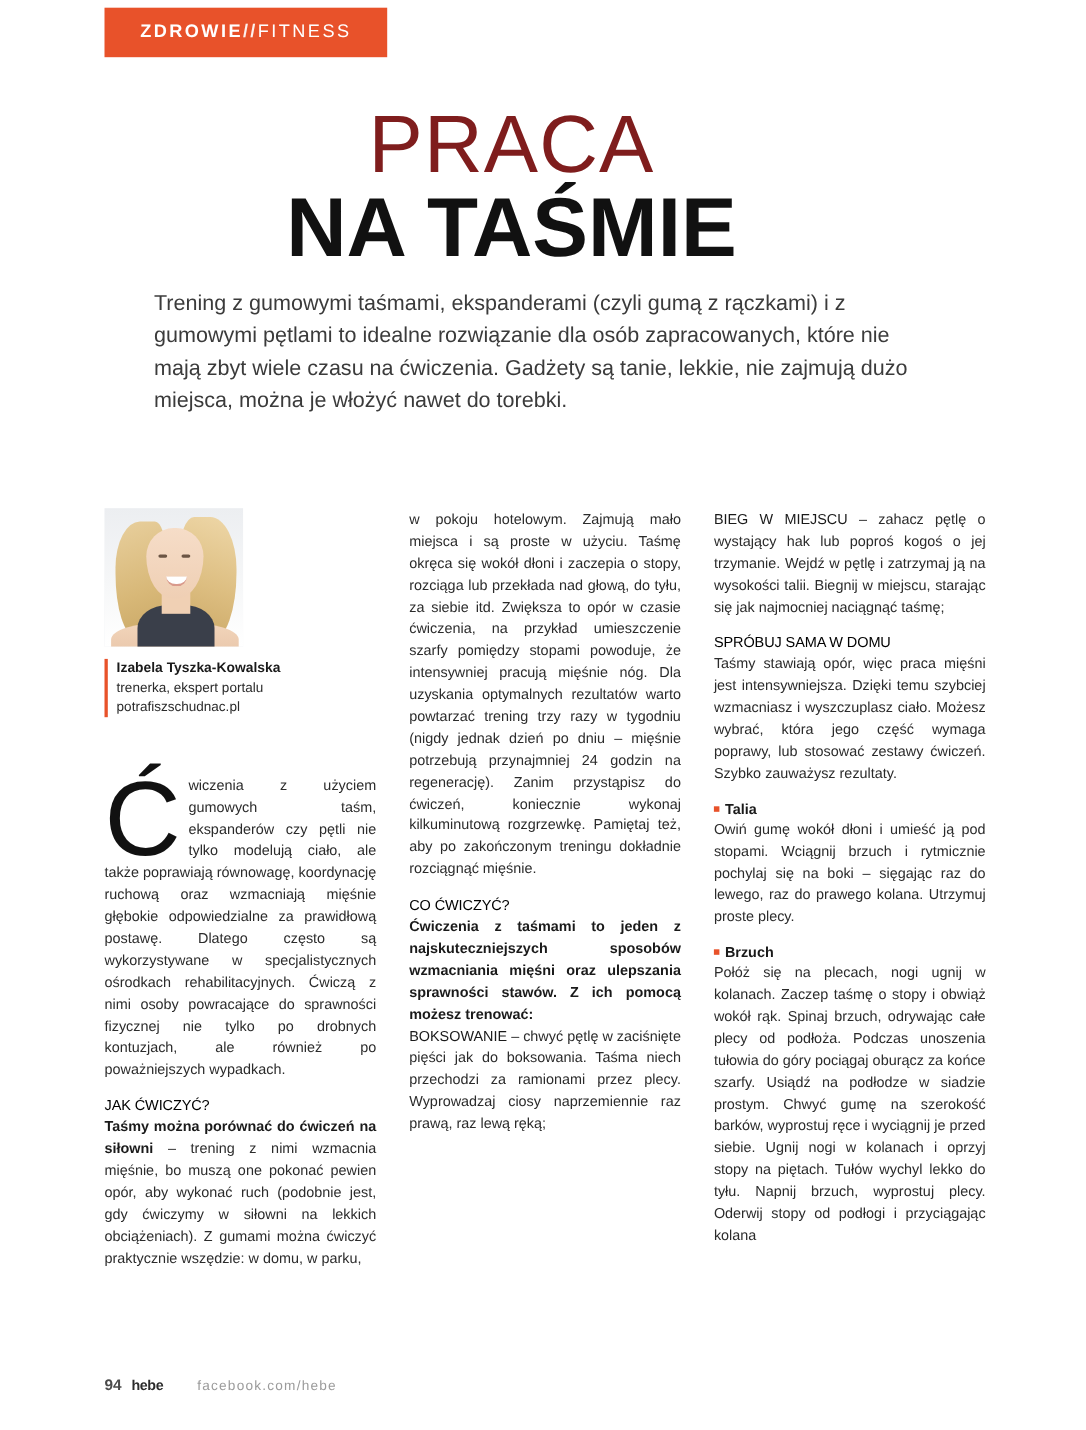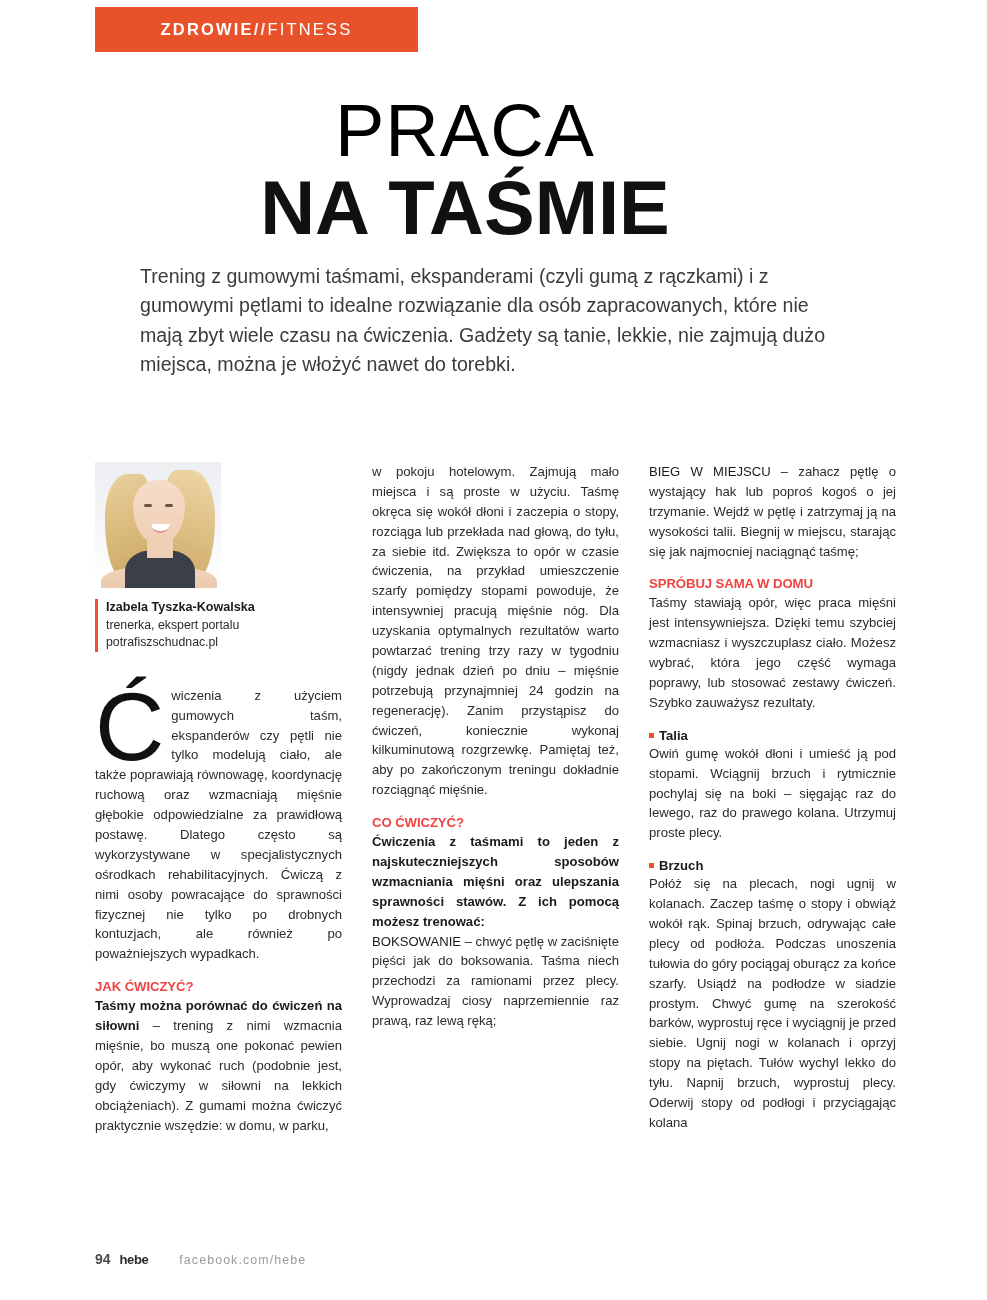--- a/index.html
+++ b/index.html
@@ -14,21 +14,21 @@
     color: #231f20;
     position: relative;
     overflow: hidden;
   }
 
   
   .kicker-bar {
     position: absolute;
     left: 95px;
     top: 7px;
-    width: 323px;
+    width: 257px;
     height: 45px;
     background: #e8522a;
     display: flex;
     align-items: center;
     justify-content: center;
   }
   .kicker-text {
     font-size: 16.5px;
     letter-spacing: 2.2px;
     color: #ffffff;
@@ -44,21 +44,21 @@
     left: 0;
     top: 95px;
     width: 930px;
     text-align: center;
   }
   .title-line1 {
     font-size: 74px;
     font-weight: 300;
     letter-spacing: 1px;
     line-height: 0.96;
-    color: #000000;
+    color: #7f1d1d;
   }
   .title-line2 {
     font-size: 76px;
     font-weight: 700;
     letter-spacing: 0px;
     line-height: 1.0;
     color: #111111;
     margin-top: 4px;
   }
 
@@ -151,21 +151,21 @@
   .ph-shoulder {
     position: absolute; left: 6px; bottom: 0; width: 116px; height: 22px;
     background: linear-gradient(180deg,#f2d5bb 0%, #ebcaae 100%);
     border-radius: 42% 42% 0 0 / 70% 70% 0 0;
   }
 
   
   .author-box {
     border-left: 3px solid #e8522a;
     padding-left: 8px;
-    margin-bottom: 34px;
+    margin-bottom: 52px;
   }
   .author-name {
     font-size: 12.6px;
     font-weight: 700;
     color: #1a1a1a;
     line-height: 1.42;
   }
   .author-role {
     font-size: 12.3px;
     font-weight: 400;
@@ -185,22 +185,22 @@
     font-family: "Liberation Sans", sans-serif;
     font-weight: 300;
     font-size: 96px;
     line-height: 0.78;
     padding: 4px 7px 0 0;
     color: #111111;
   }
 
   
   .sect-head {
-    color: #ef4444;
-    font-weight: 700;
+    color: #000000;
+    font-weight: 400;
     font-size: 13.2px;
     letter-spacing: -0.1px;
     margin-top: 15px;
     margin-bottom: 2px;
   }
 
   .lead-bold { font-weight: 700; color: #1a1a1a; }
   .term { font-weight: 400; color: #1a1a1a; }
 
   

